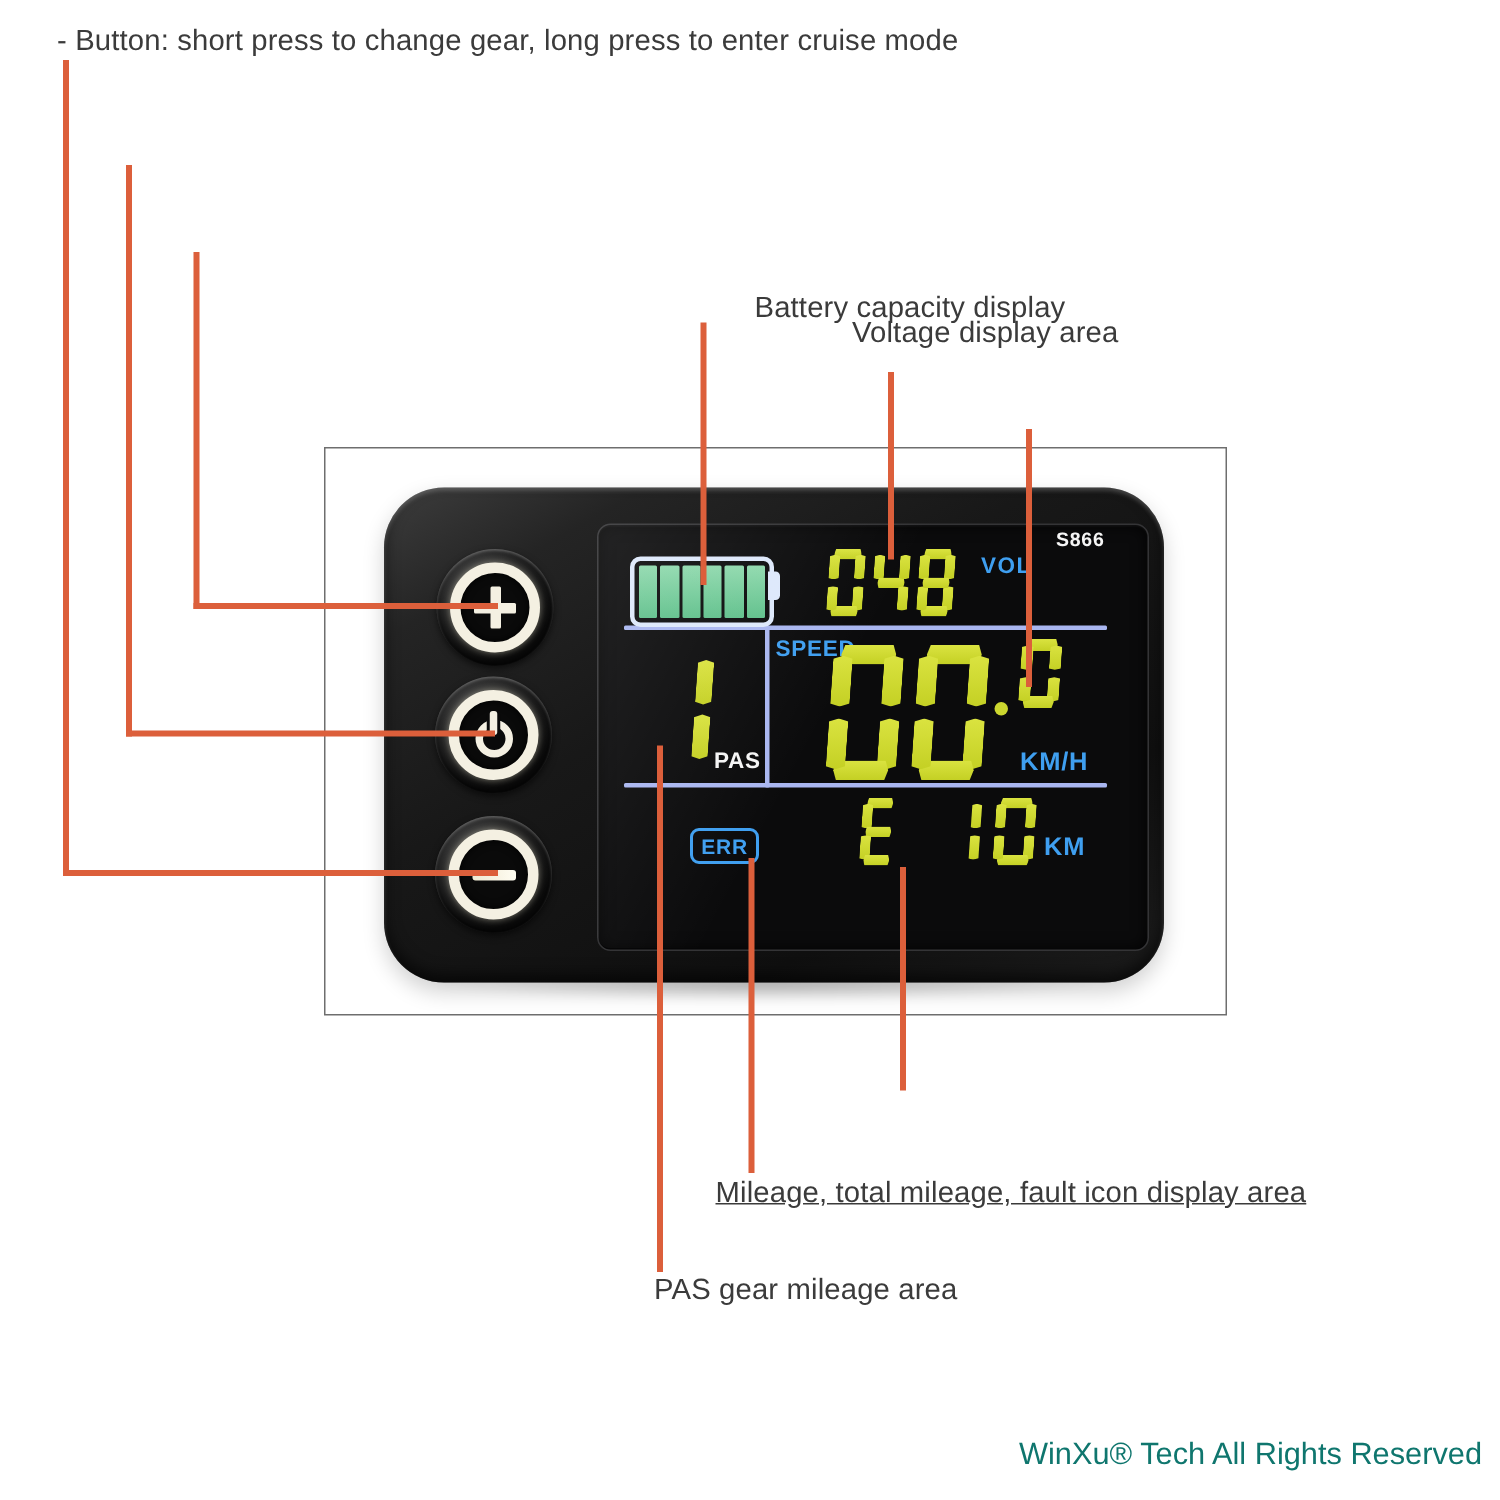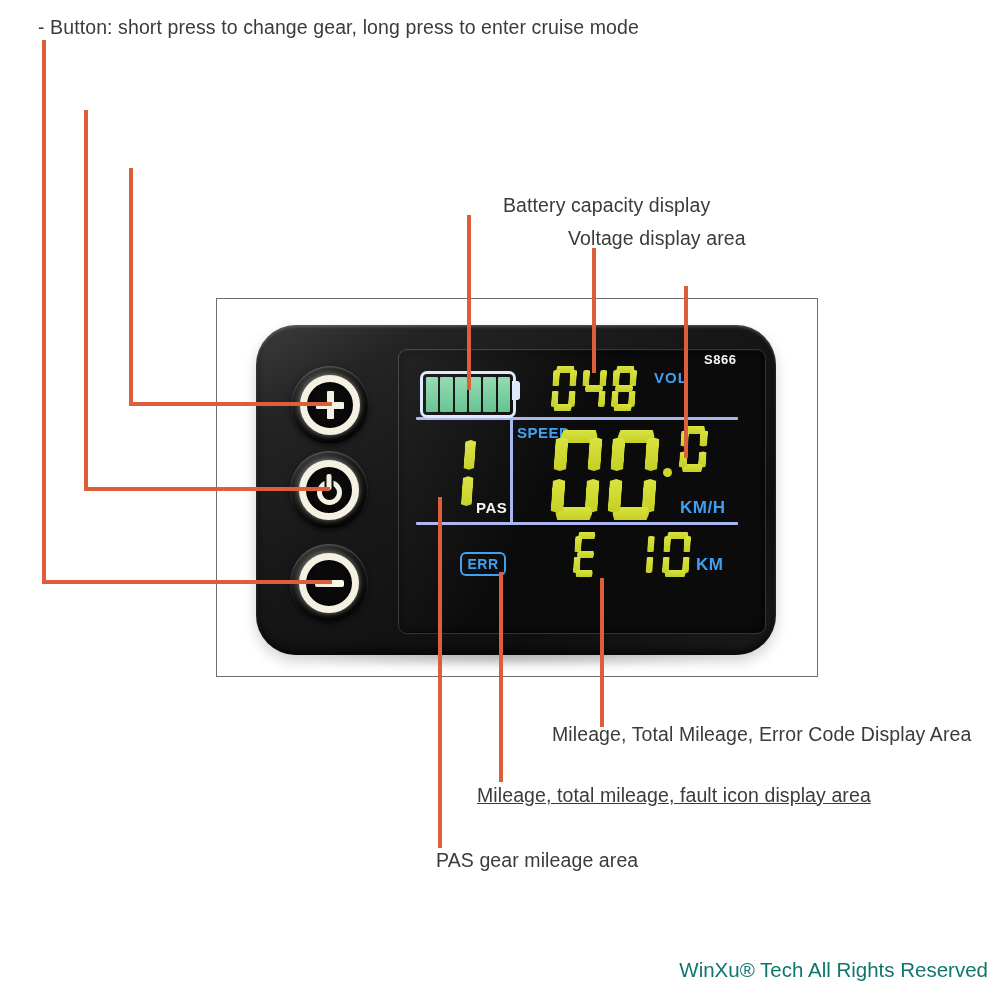--- a/index.html
+++ b/index.html
@@ -61,23 +61,22 @@
   .errbox{position:absolute;left:460px;top:552px;width:42px;height:20px;border:2.5px solid #3f9ff0;border-radius:6px;z-index:25;
     display:flex;align-items:center;justify-content:center;font-weight:bold;font-size:14px;color:#3f9ff0;letter-spacing:0.5px;}
 </style>
 </head>
 <body>
 
 <div id="stage">
 
   <div class="ann" style="left:38px;top:16px;">- Button: short press to change gear, long press to enter cruise mode</div>
   <div class="ann" style="left:459px;top:194px;margin-left:44px;">Battery capacity display</div>
-  <div class="ann" style="left:568px;top:227px;">Voltage display area</div>
-
-  <div class="ann" style="left:552px;top:723px;">Mileage, Total Mileage, Error Code Display Area</div>
+  <div class="ann" style="left:568px;top:211px;">Voltage display area</div>
+
   <div class="ann" style="left:477px;top:784px;text-decoration:underline;">Mileage, total mileage, fault icon display area</div>
   <div class="ann" style="left:436px;top:849px;">PAS gear mileage area</div>
   <div class="footer" style="right:12px;top:958px;">WinXu® Tech All Rights Reserved</div>
 
   <div class="lead" style="left:42px;top:40px;width:4px;height:544px;"></div>
   <div class="lead" style="left:42px;top:580px;width:290px;height:4px;"></div>
   <div class="lead" style="left:84px;top:110px;width:4px;height:381px;"></div>
   <div class="lead" style="left:84px;top:487px;width:246px;height:4px;"></div>
   <div class="lead" style="left:129px;top:168px;width:4px;height:238px;"></div>
   <div class="lead" style="left:129px;top:402px;width:203px;height:4px;"></div>

